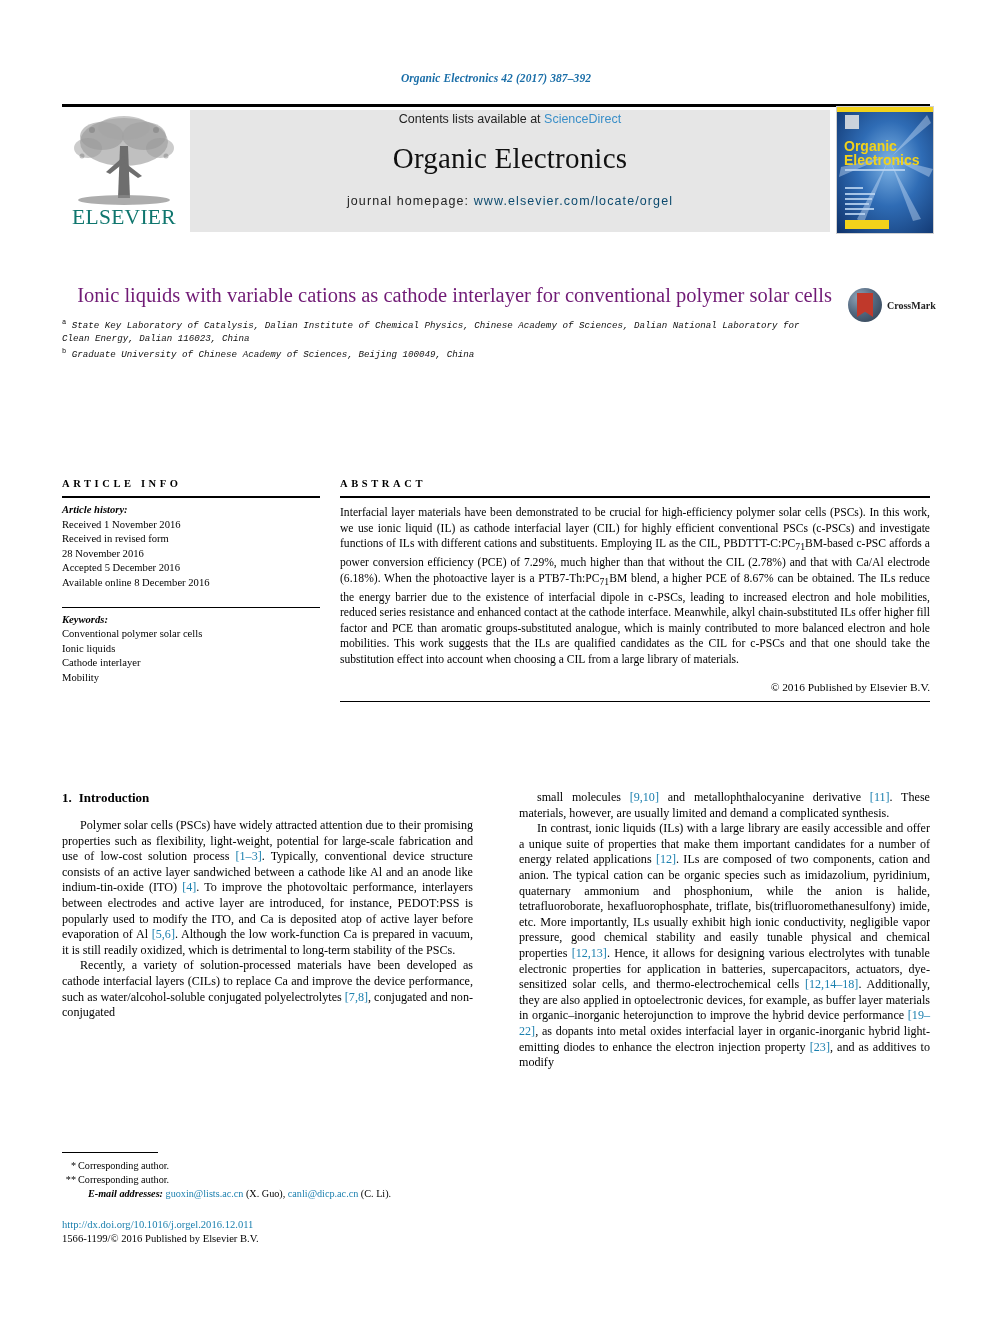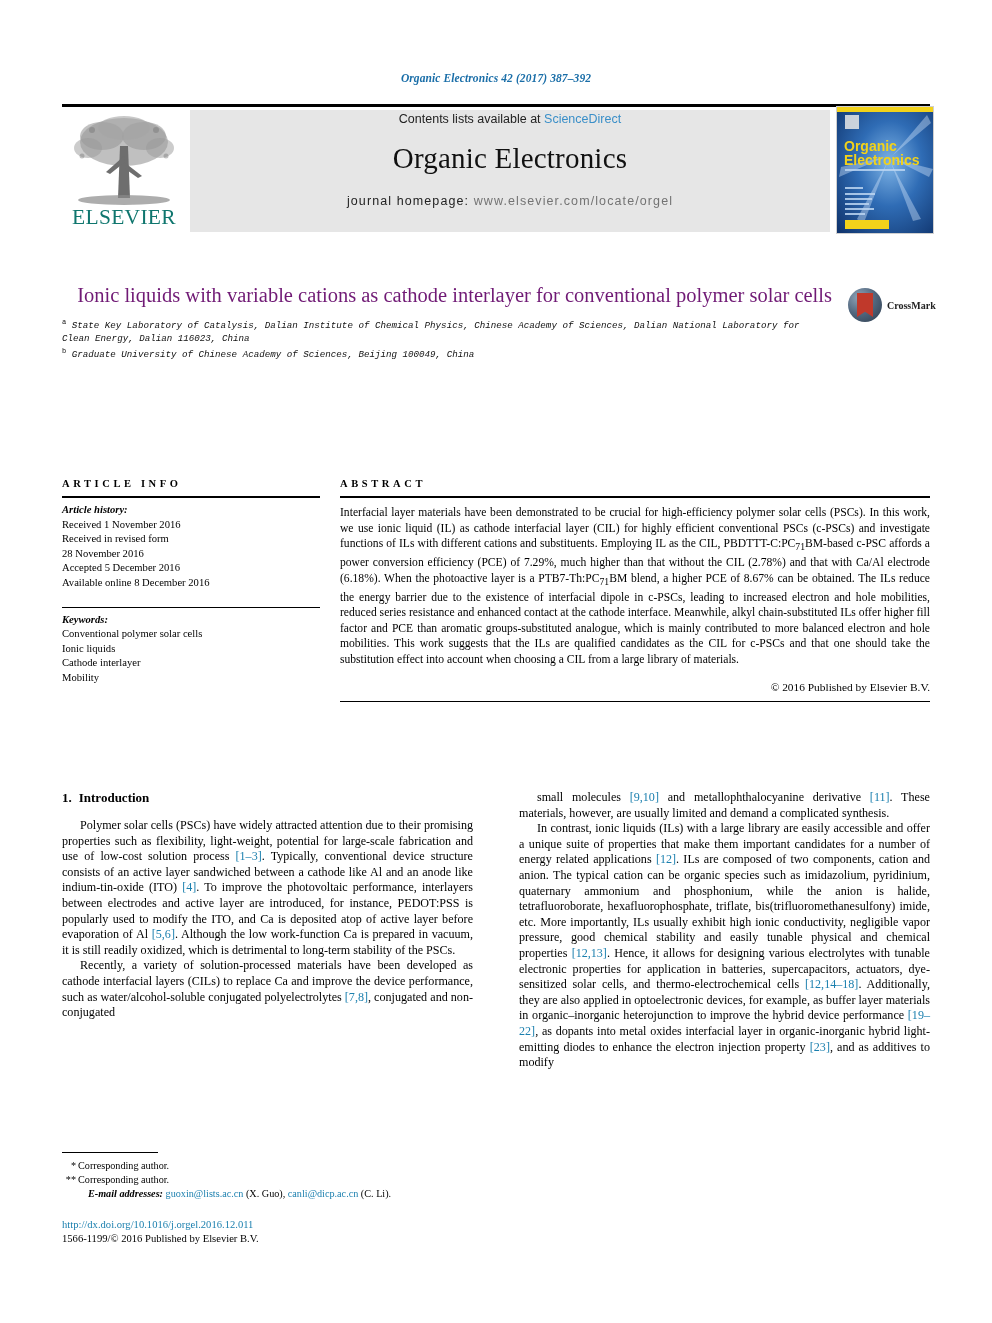--- a/index.html
+++ b/index.html
@@ -76,21 +76,21 @@
     color: #111;
     letter-spacing: .2px;
   }
   .homepage-line {
     margin-top: 19px;
     font-family: "Liberation Sans", sans-serif;
     font-size: 12.5px;
     letter-spacing: 1.1px;
     color: #222;
   }
-  .homepage-line .url { color: #737373; margin-top: 20px; }
+  .homepage-line .url { color: #0c4a6e; margin-top: 20px; }
 
   .cover-thumb {
     position: absolute; left: 774px; top: 2px;
     width: 96px; height: 126px;
     border: 1px solid #cfcfcf;
     background: #0b2f6b;
     overflow: hidden;
   }
 
   

